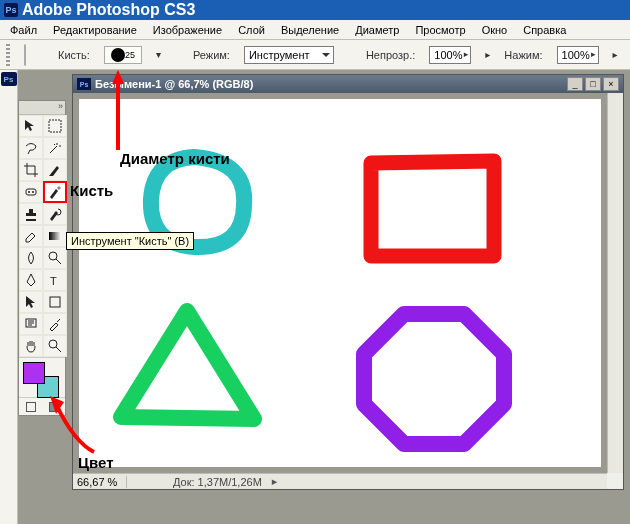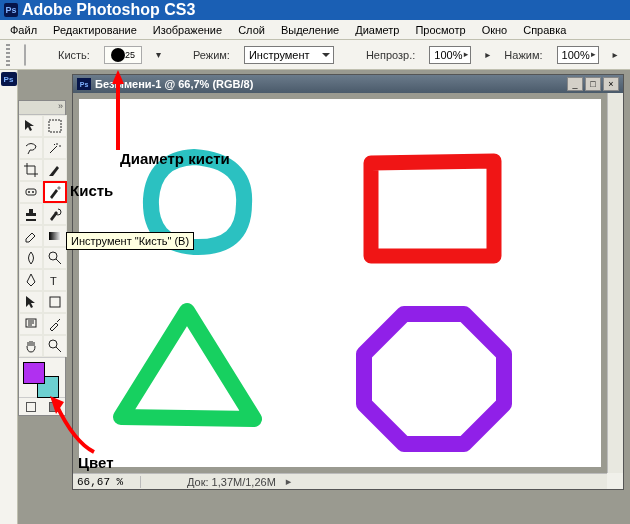--- a/index.html
+++ b/index.html
@@ -47,21 +47,21 @@
 
 .docwin { position: absolute; left: 72px; top: 4px; width: 552px; height: 416px; background: #f0f0ea; border: 1px solid #555; }
 .doc-title { height: 18px; background: #5a6a7a; background: linear-gradient(#6b7b8b,#4a5a6a); color: #fff; display: flex; align-items: center; padding: 0 4px; }
 .doc-ps { width: 14px; height: 12px; background: #06154a; color: #7fb2ff; font-size: 7px; font-weight: bold; display: flex; align-items: center; justify-content: center; margin-right: 4px; }
 .doc-title .ttl { flex: 1; font-weight: bold; }
 .winbtn { width: 16px; height: 14px; background: #d4d0c8; border: 1px solid #888; margin-left: 2px; display: flex; align-items: center; justify-content: center; font-size: 9px; cursor: pointer; color: #000; }
 .canvas-wrap { position: absolute; top: 18px; left: 0; right: 16px; bottom: 16px; background: #9a9a90; }
 .canvas { position: absolute; left: 6px; top: 6px; right: 6px; bottom: 6px; background: #fff; }
 .vscroll { position: absolute; top: 18px; right: 0; bottom: 16px; width: 16px; background: #e8e8e0; border-left: 1px solid #bbb; }
 .hscroll { position: absolute; left: 0; right: 16px; bottom: 0; height: 16px; background: #e8e8e0; border-top: 1px solid #bbb; display: flex; align-items: center; }
-.hscroll .zoom { width: 68px; border-right: 1px solid #bbb; padding: 0 4px; font-family: Liberation Mono, monospace; }
+.hscroll .zoom { width: 54px; border-right: 1px solid #bbb; padding: 0 4px; }
 .hscroll .doc { padding: 0 6px; color: #444; margin-left: 40px; }
 
 .annot { position: absolute; font-weight: bold; font-size: 15px; color: #000; pointer-events: none; text-align: right; }
 .arrow-red { position: absolute; pointer-events: none; }
 
 .tooltip { position: absolute; left: 66px; top: 232px; background: #ffffe1; border: 1px solid #000; padding: 2px 4px; font-size: 11px; z-index: 50; }
 
 .shape { position: absolute; }
 </style>
 </head>

